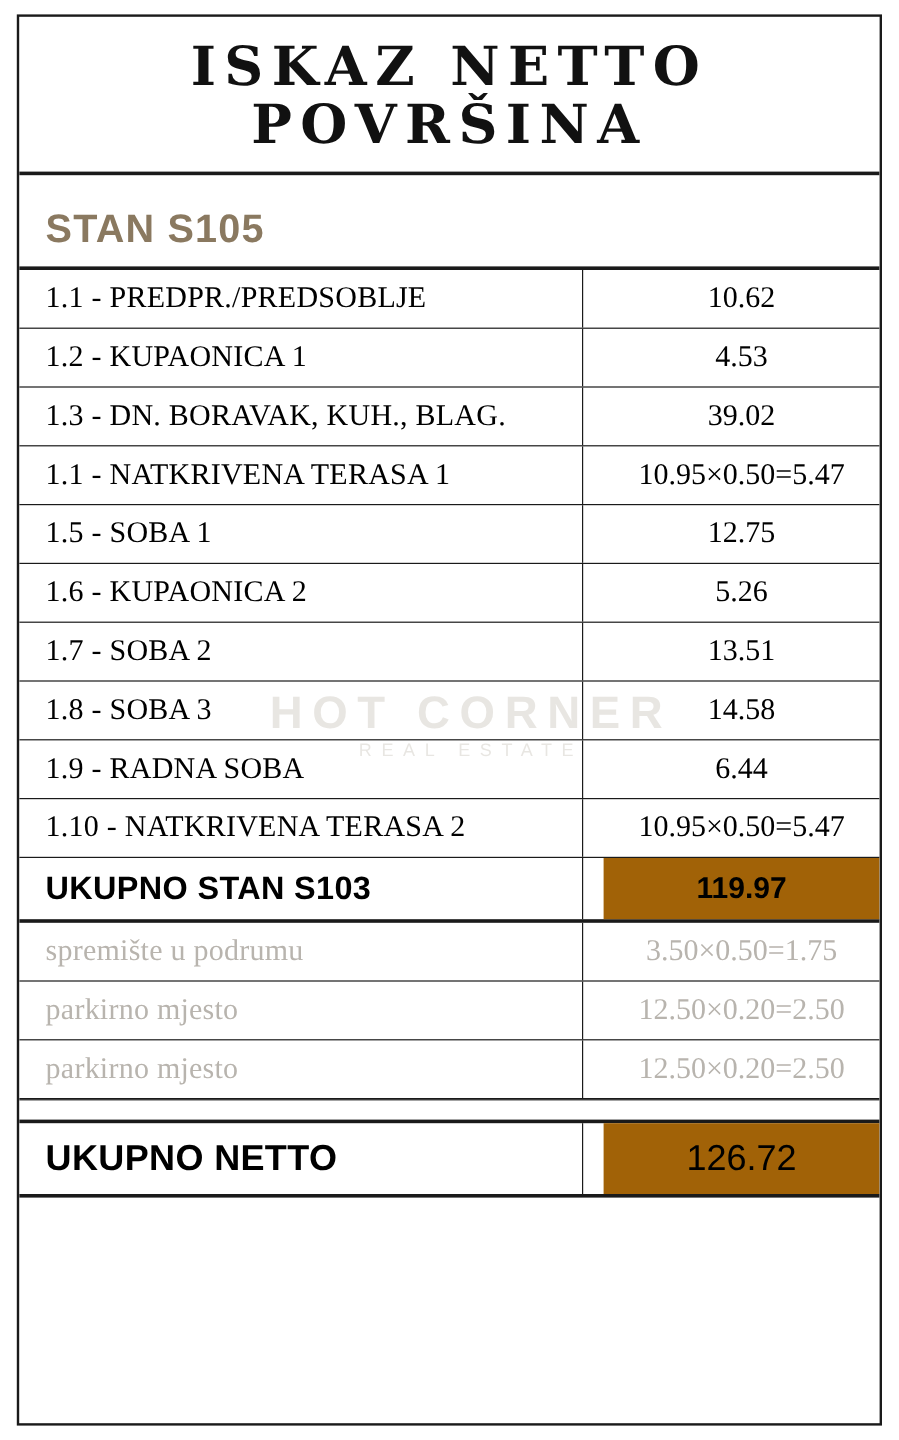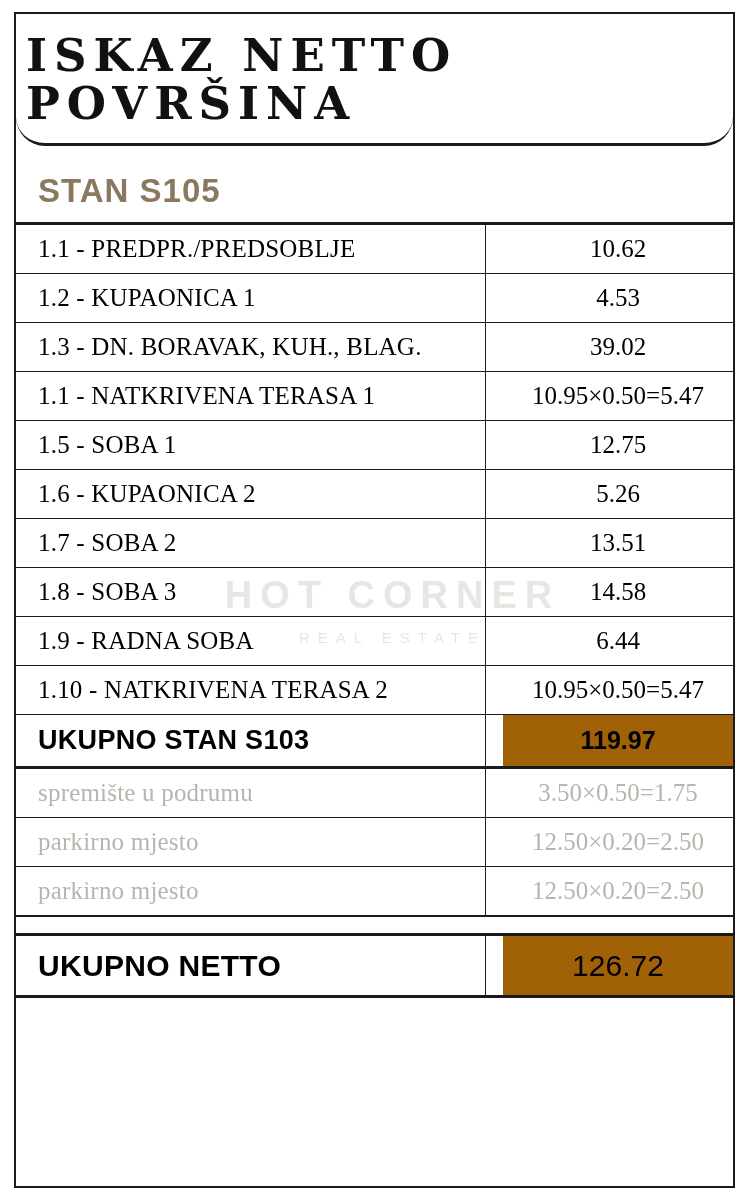--- a/index.html
+++ b/index.html
@@ -48,30 +48,29 @@
     font-size: 38px;
     letter-spacing: 8px;
     font-weight: bold;
     color: rgba(150,140,125,0.22);
     font-family: "Liberation Sans", sans-serif;
   }
   .watermark .wm-sub {
     font-size: 15px;
     letter-spacing: 8px;
     color: rgba(150,140,125,0.22);
-    margin-top: 12px;
+    margin-top: 0;
   }
 
   .title-block {
     border-bottom: 3px solid #1a1a1a;
     padding: 18px 10px 16px 10px;
-    text-align: left;
+    text-align: center;
     position: relative;
     z-index: 1;
-    border-radius: 29px;
   }
   .title-line {
     font-family: "DejaVu Serif", serif;
     font-weight: bold;
     font-size: 45px;
     letter-spacing: 7px;
     line-height: 1.06;
     color: #111;
     white-space: nowrap;
   }

